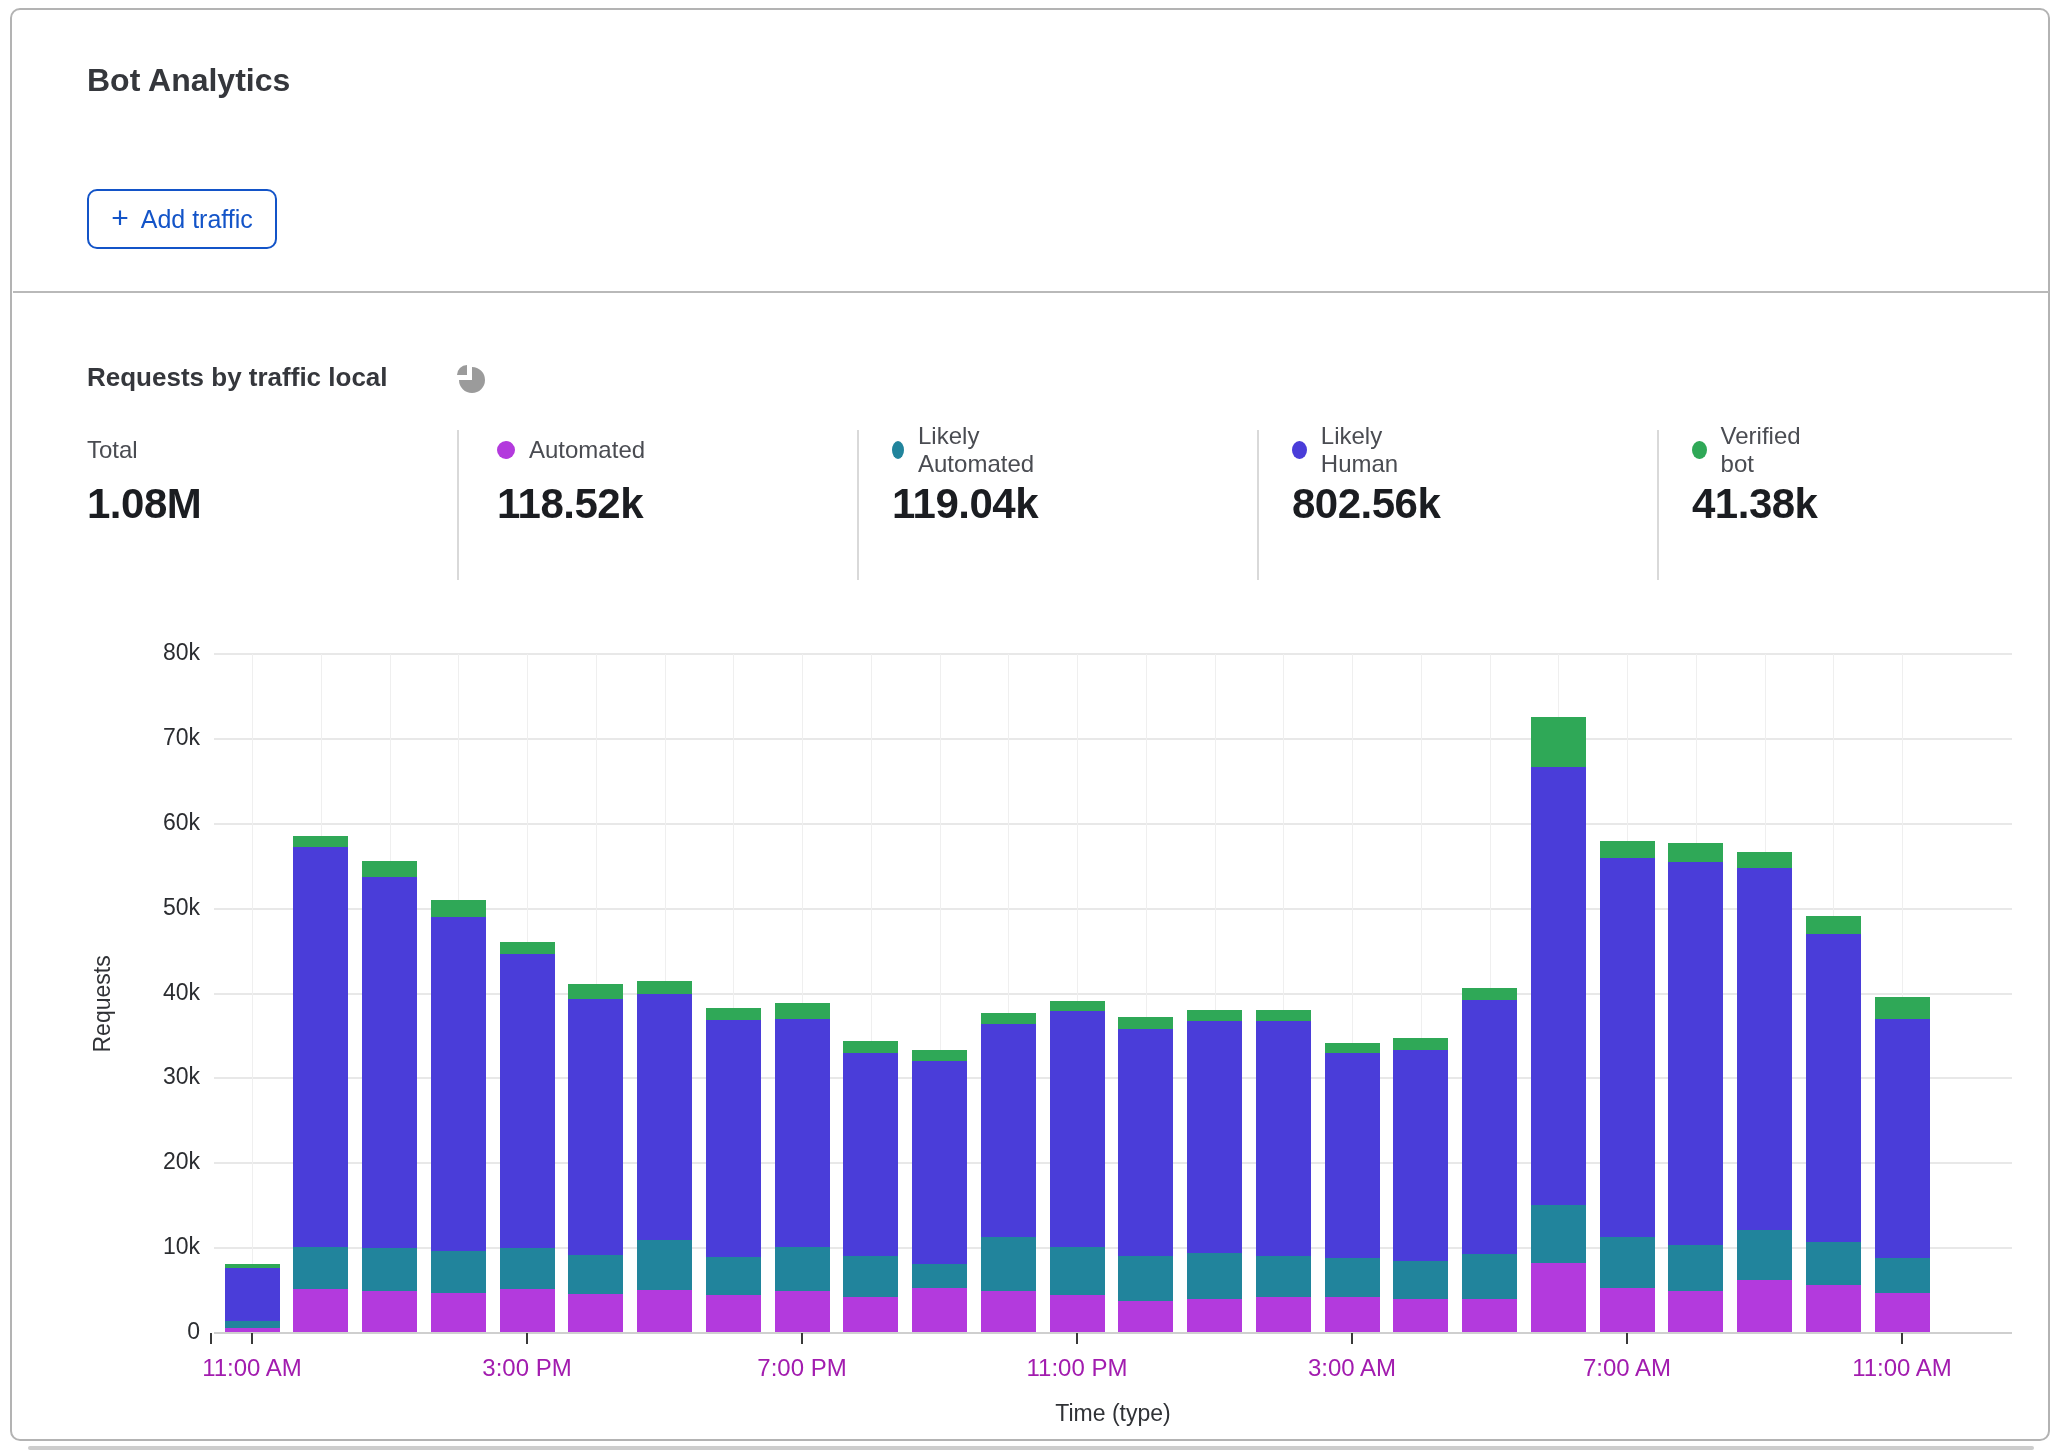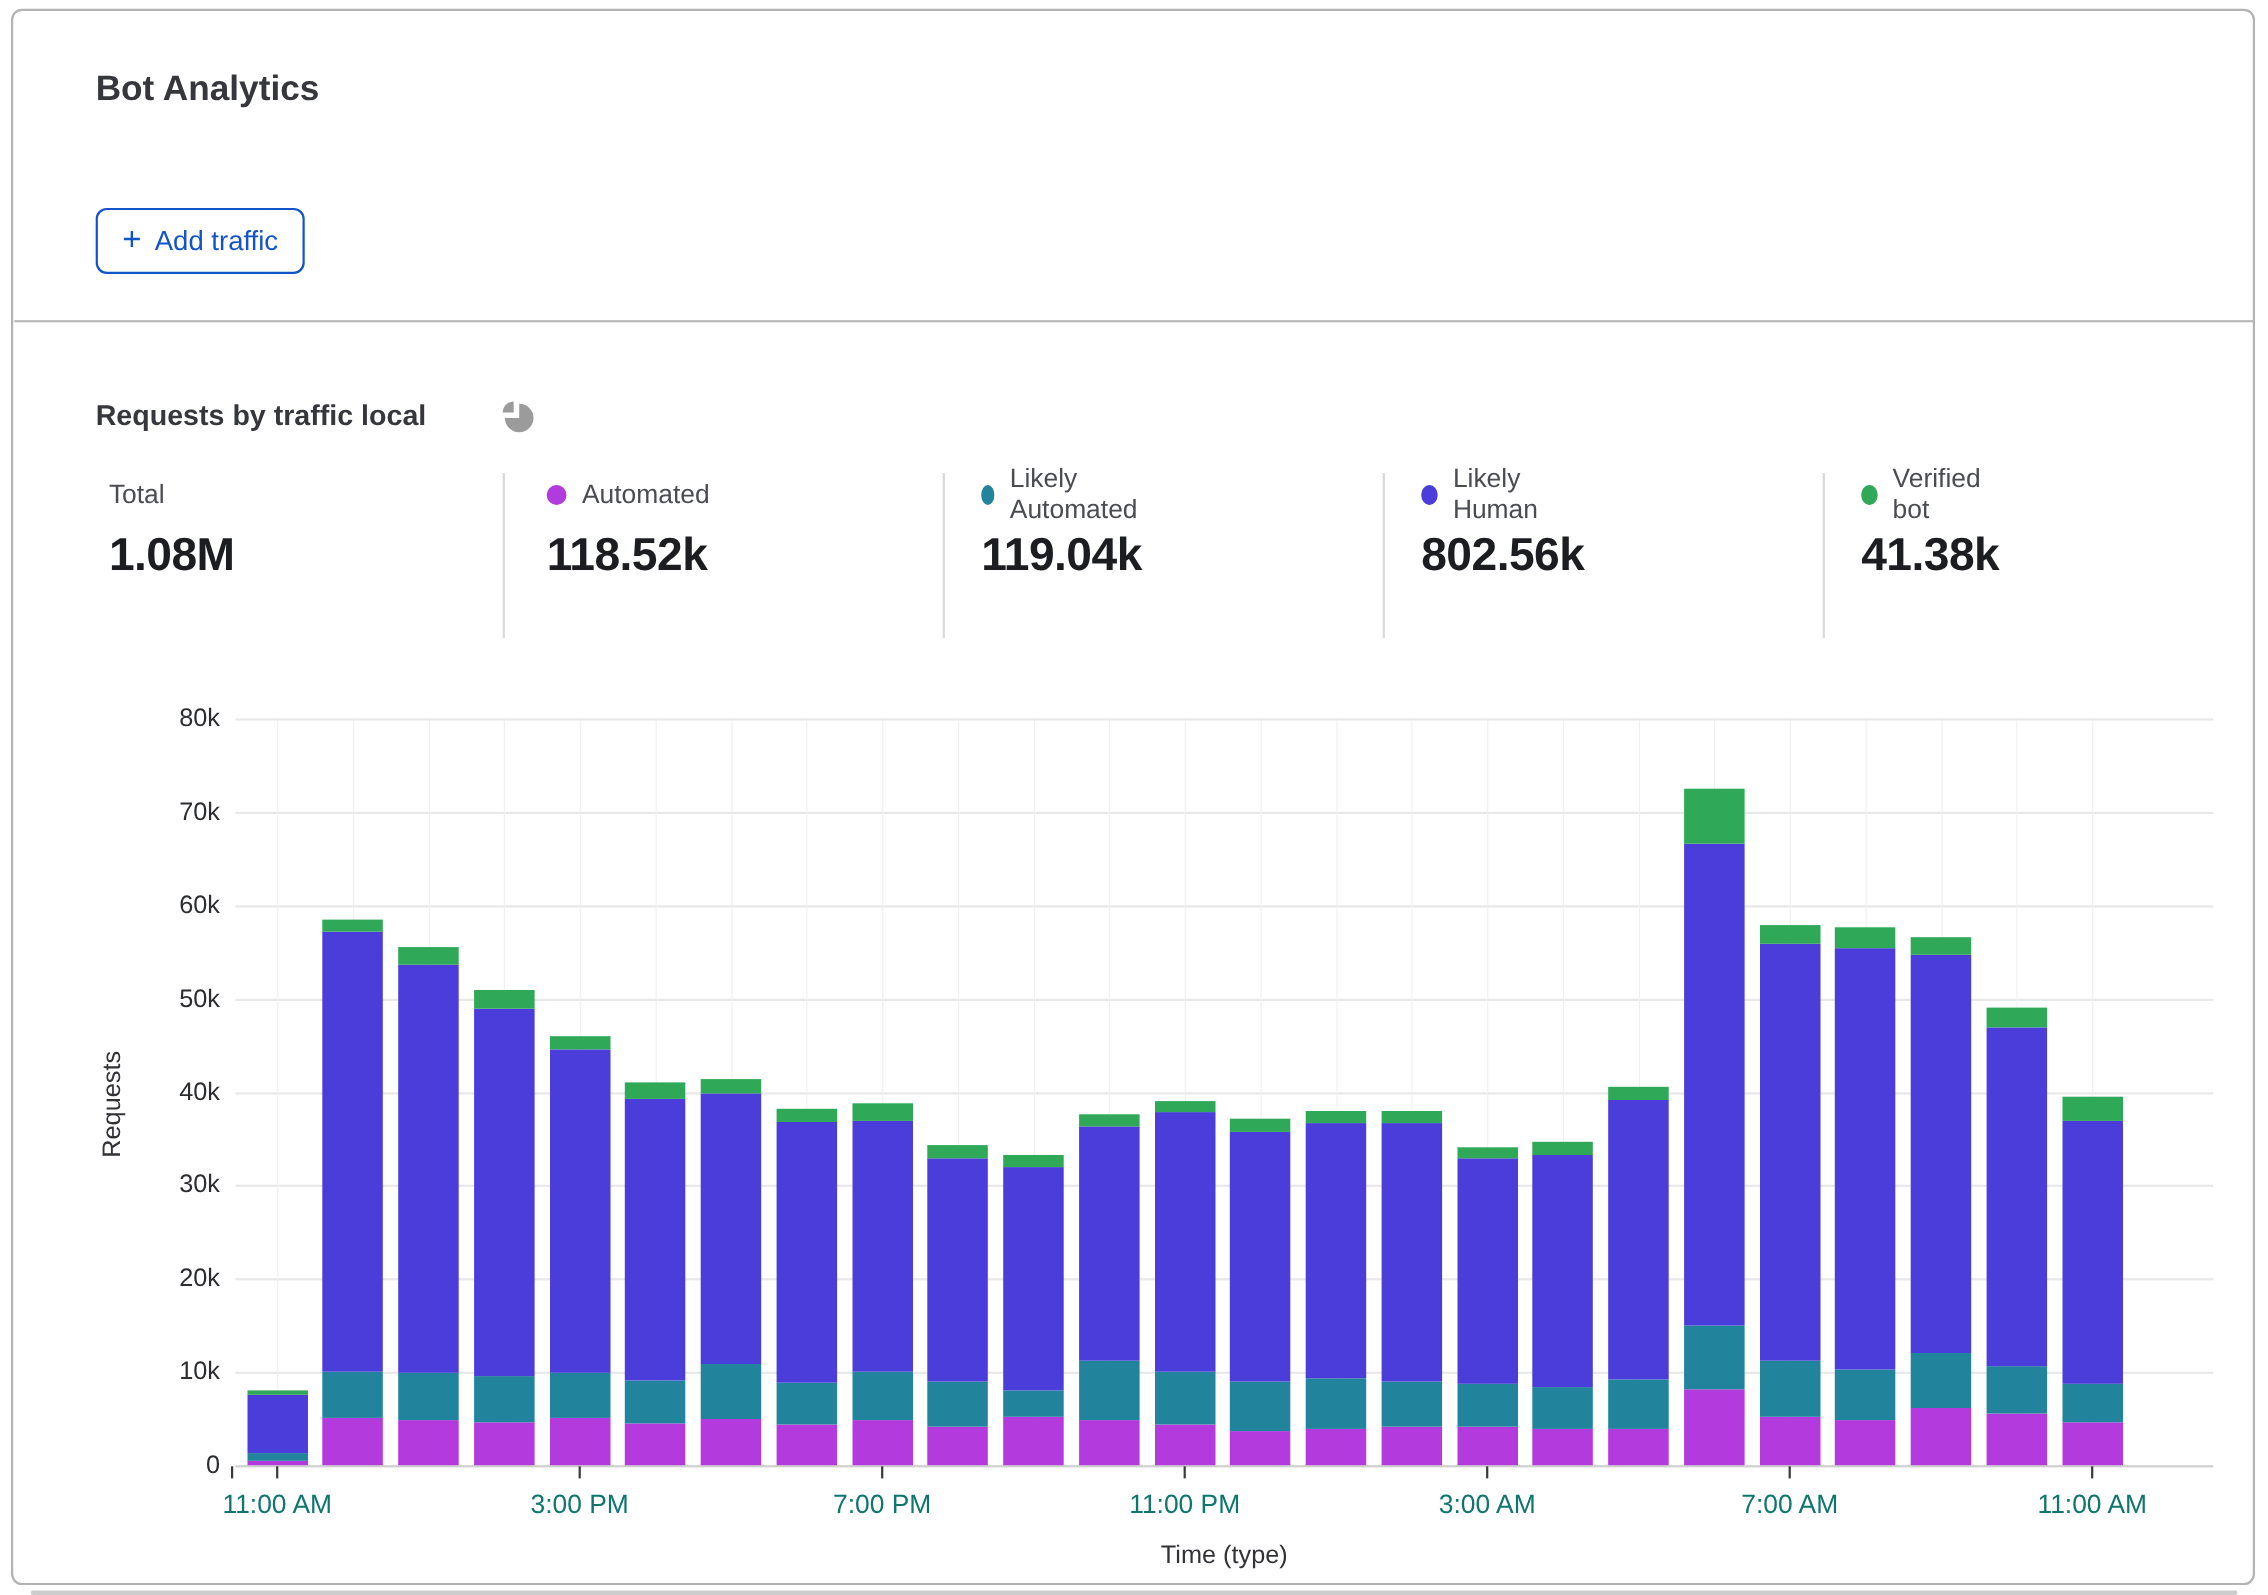--- a/index.html
+++ b/index.html
@@ -28,21 +28,21 @@
   .stat-label-row{display:flex;align-items:center;gap:14px;height:32px;}
   .dot{width:18px;height:18px;border-radius:50%;}
   .stat-label{font-size:24px;color:#4a4c52;}
   .stat-value{margin-top:14px;font-size:42px;font-weight:700;color:#1b1d21;letter-spacing:-0.5px;}
   .stat-div{position:absolute;top:420px;width:2px;height:150px;background:#d9d9d9;}
   .gridline-h{position:absolute;height:2px;background:#e8e8e8;}
   .gridline-v{position:absolute;width:1px;background:#efefef;}
   .axis-x{position:absolute;height:2px;background:#cfcfcf;}
   .bar-seg{position:absolute;}
   .ytick{position:absolute;font-size:23px;color:#2b2d31;text-align:right;width:80px;}
-  .xtick{position:absolute;font-size:24px;color:#0f766e;text-align:center;width:160px;}
+  .xtick{position:absolute;font-size:24px;color:#a21caf;text-align:center;width:160px;}
   .tickmark{position:absolute;width:2px;height:11px;background:#3a3a3a;}
   .ylab{position:absolute;font-size:23px;color:#303236;transform:rotate(-90deg);transform-origin:center;}
   .xlab{position:absolute;font-size:23px;color:#303236;text-align:center;}
   .next-card{position:absolute;left:28px;top:1446px;width:2006px;height:4px;background:#cdcdcd;border-radius:2px;}
 </style>
 </head>
 <body>
 
 <div id="page">
   <div id="card">
@@ -60,21 +60,21 @@
 
     <div class="section-title">Requests by traffic local</div>
     <span class="pie-ico">
       <svg width="38" height="38" viewBox="0 0 38 38">
         <path fill="#9b9b9b" d="M20 20 L20 7 A13 13 0 1 1 7 20 Z"></path>
         <path fill="#9b9b9b" d="M15 15 L15 5 A10 10 0 0 0 5 15 Z"></path>
       </svg>
     </span>
 
     <div id="stats-row">
-        <div class="stat" style="left: 75px; margin-left: 12px;">
+        <div class="stat" style="left: 75px;">
           <div class="stat-label-row">
             <span class="stat-label">Total</span>
           </div>
           <div class="stat-value">1.08M</div>
         </div>
         <div class="stat" style="left: 485px;">
           <div class="stat-label-row">
             <span class="dot" style="background: rgb(179, 58, 221);"></span>
             <span class="stat-label">Automated</span>
           </div>

